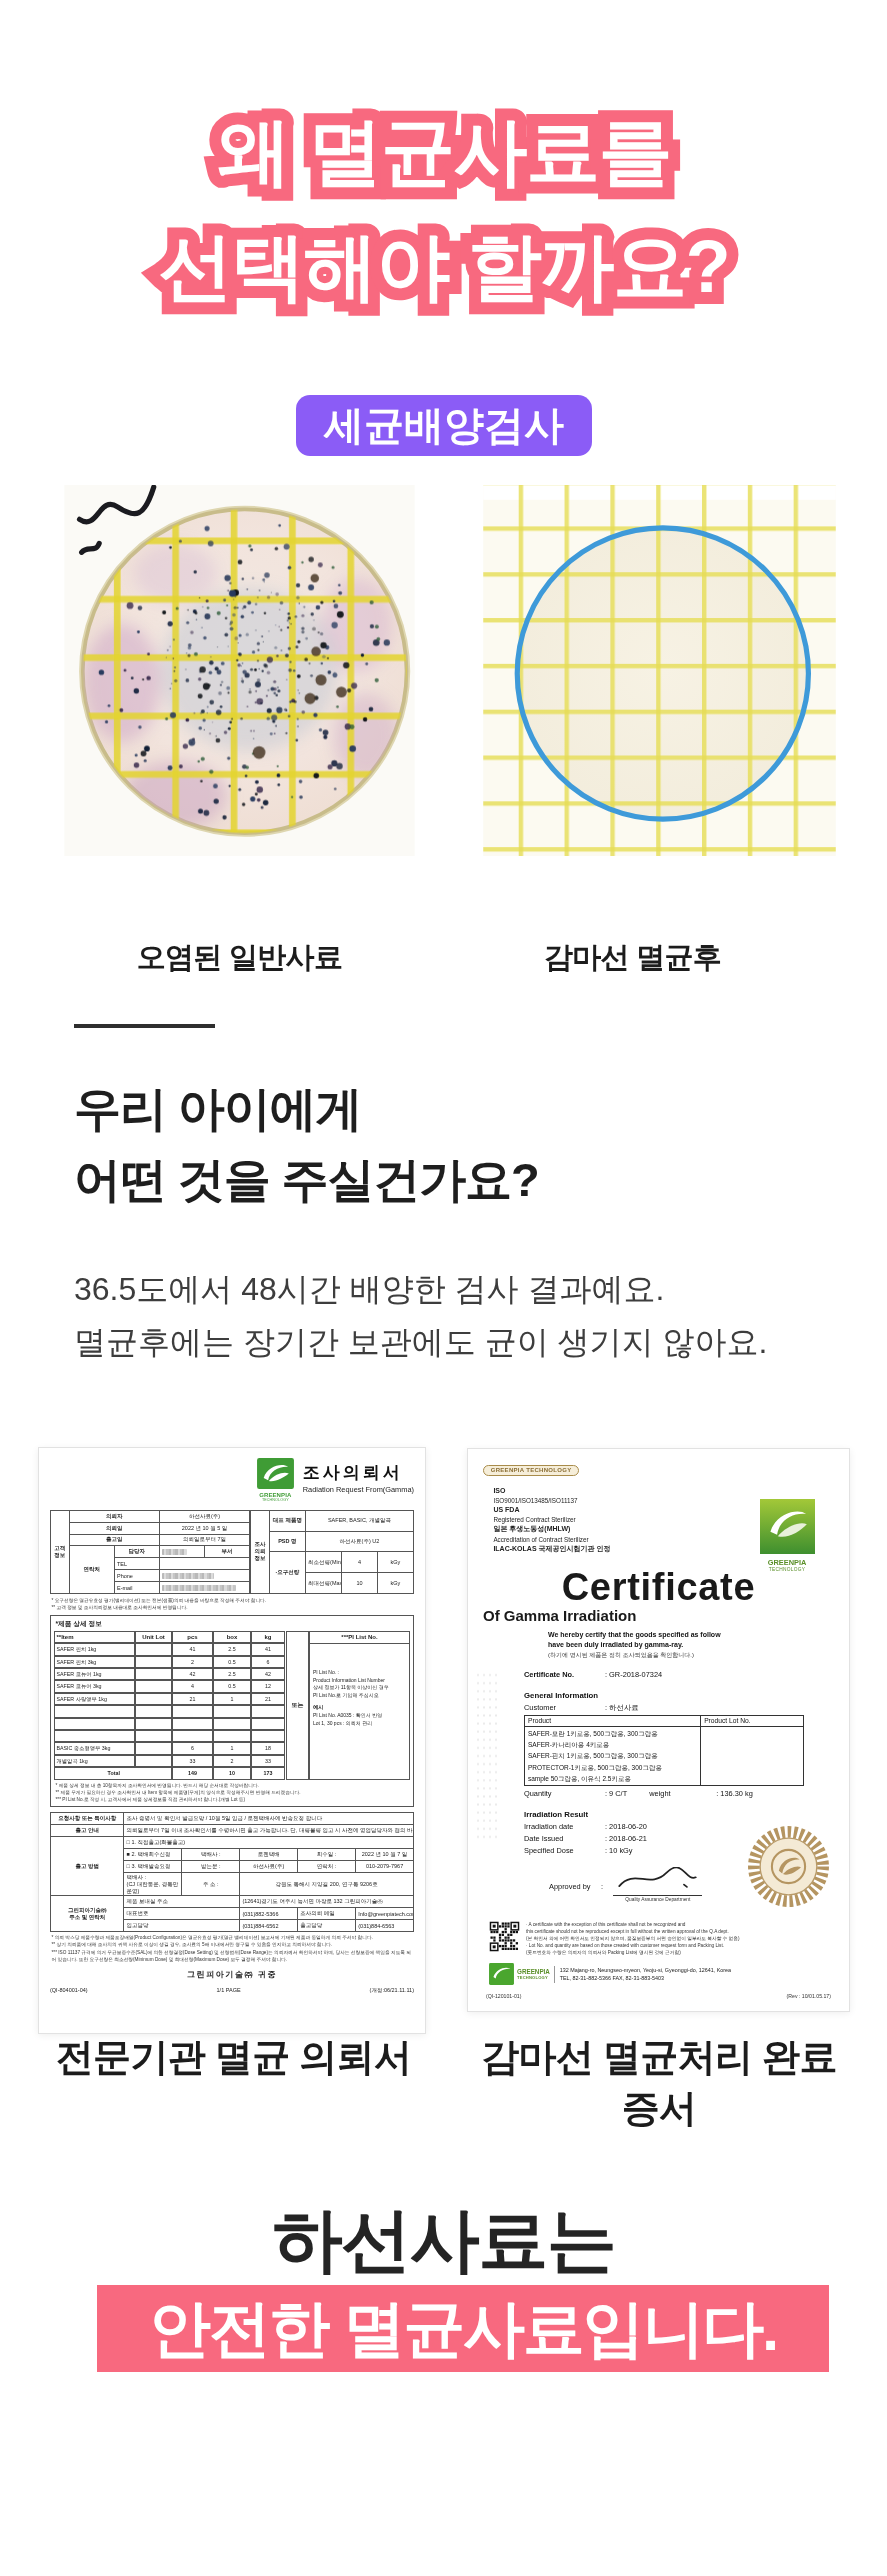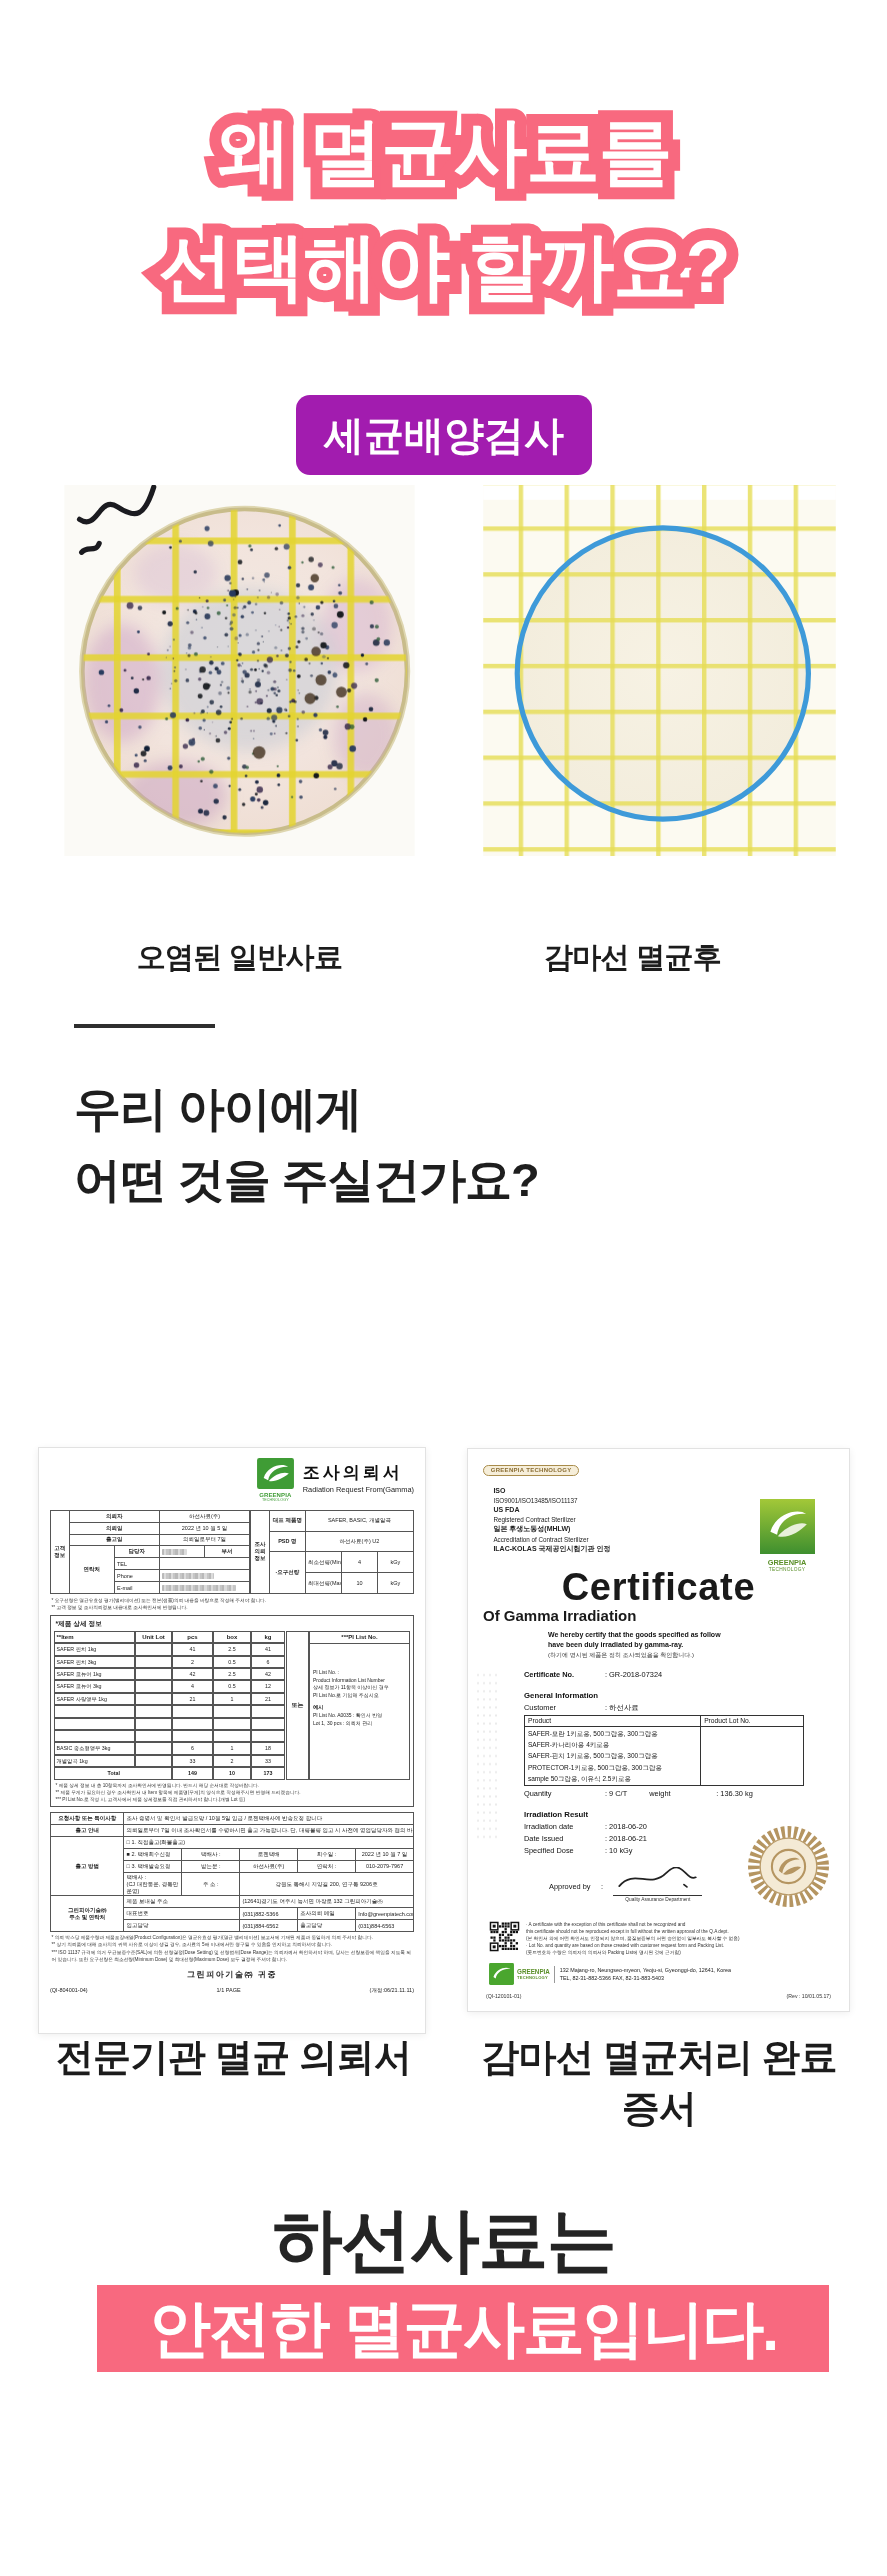--- a/index.html
+++ b/index.html
@@ -8,21 +8,21 @@
 
   
   .hero-title{position:absolute;top:95px;left:0;width:100%;text-align:center;
     font-size:74px;font-weight:800;line-height:1.55;letter-spacing:-1.5px;}
   .hero-title .layer{position:absolute;top:0;left:0;width:100%;}
   .hero-title .stroke{-webkit-text-stroke:24px #F8697F;color:#F8697F;}
   .hero-title .fill{position:relative;color:#fff;}
 
   
   .badge{position:absolute;top:395px;left:50%;transform:translateX(-50%);
-    min-width:209px;height:80px;padding:0 28px;border-radius:14px;background:#a21caf;
+    min-width:209px;height:61px;padding:0 28px;border-radius:14px;background:#8b5cf6;
     color:#fff;font-size:40px;font-weight:800;display:flex;align-items:center;justify-content:center;}
 
   
   .photo{position:absolute;top:485px;}
   .photo.left{left:64px;width:351px;height:371px;}
   .photo.right{left:483px;width:353px;height:371px;}
   .photo svg{display:block;width:100%;height:100%;}
   .photo-cap{position:absolute;top:938px;font-size:29px;font-weight:800;color:#1c1c1c;
     text-align:center;letter-spacing:-0.7px;}
   .photo-cap.left{left:64px;width:351px;}
@@ -569,20 +569,24 @@
   </div>
 
   <div class="photo-cap left">오염된 일반사료</div>
   <div class="photo-cap right">감마선 멸균후</div>
 
   <div class="divider"></div>
   <div class="q-heading">
     <div>우리 아이에게</div>
     <div>어떤 것을 주실건가요?</div>
   </div>
+  <div class="q-body">
+    <div>36.5도에서 48시간 배양한 검사 결과예요.</div>
+    <div>멸균후에는 장기간 보관에도 균이 생기지 않아요.</div>
+  </div>
 
   <div class="doc doc-left">
     <div class="rq-head">
       <div class="rq-logo">
         <svg width="37" height="31" viewBox="0 0 50 42">
           <rect width="50" height="42" rx="3" fill="#3f9c35"></rect>
           <path d="M9 27 C14 11 34 6 42 12 C30 11 17 18 15 30 Z" fill="#fff"></path>
           <path d="M16 31 C24 22 36 18 43 21 C36 27 24 33 16 31 Z" fill="#fff"></path>
         </svg>
         <div class="lg-name">GREENPIA</div>

